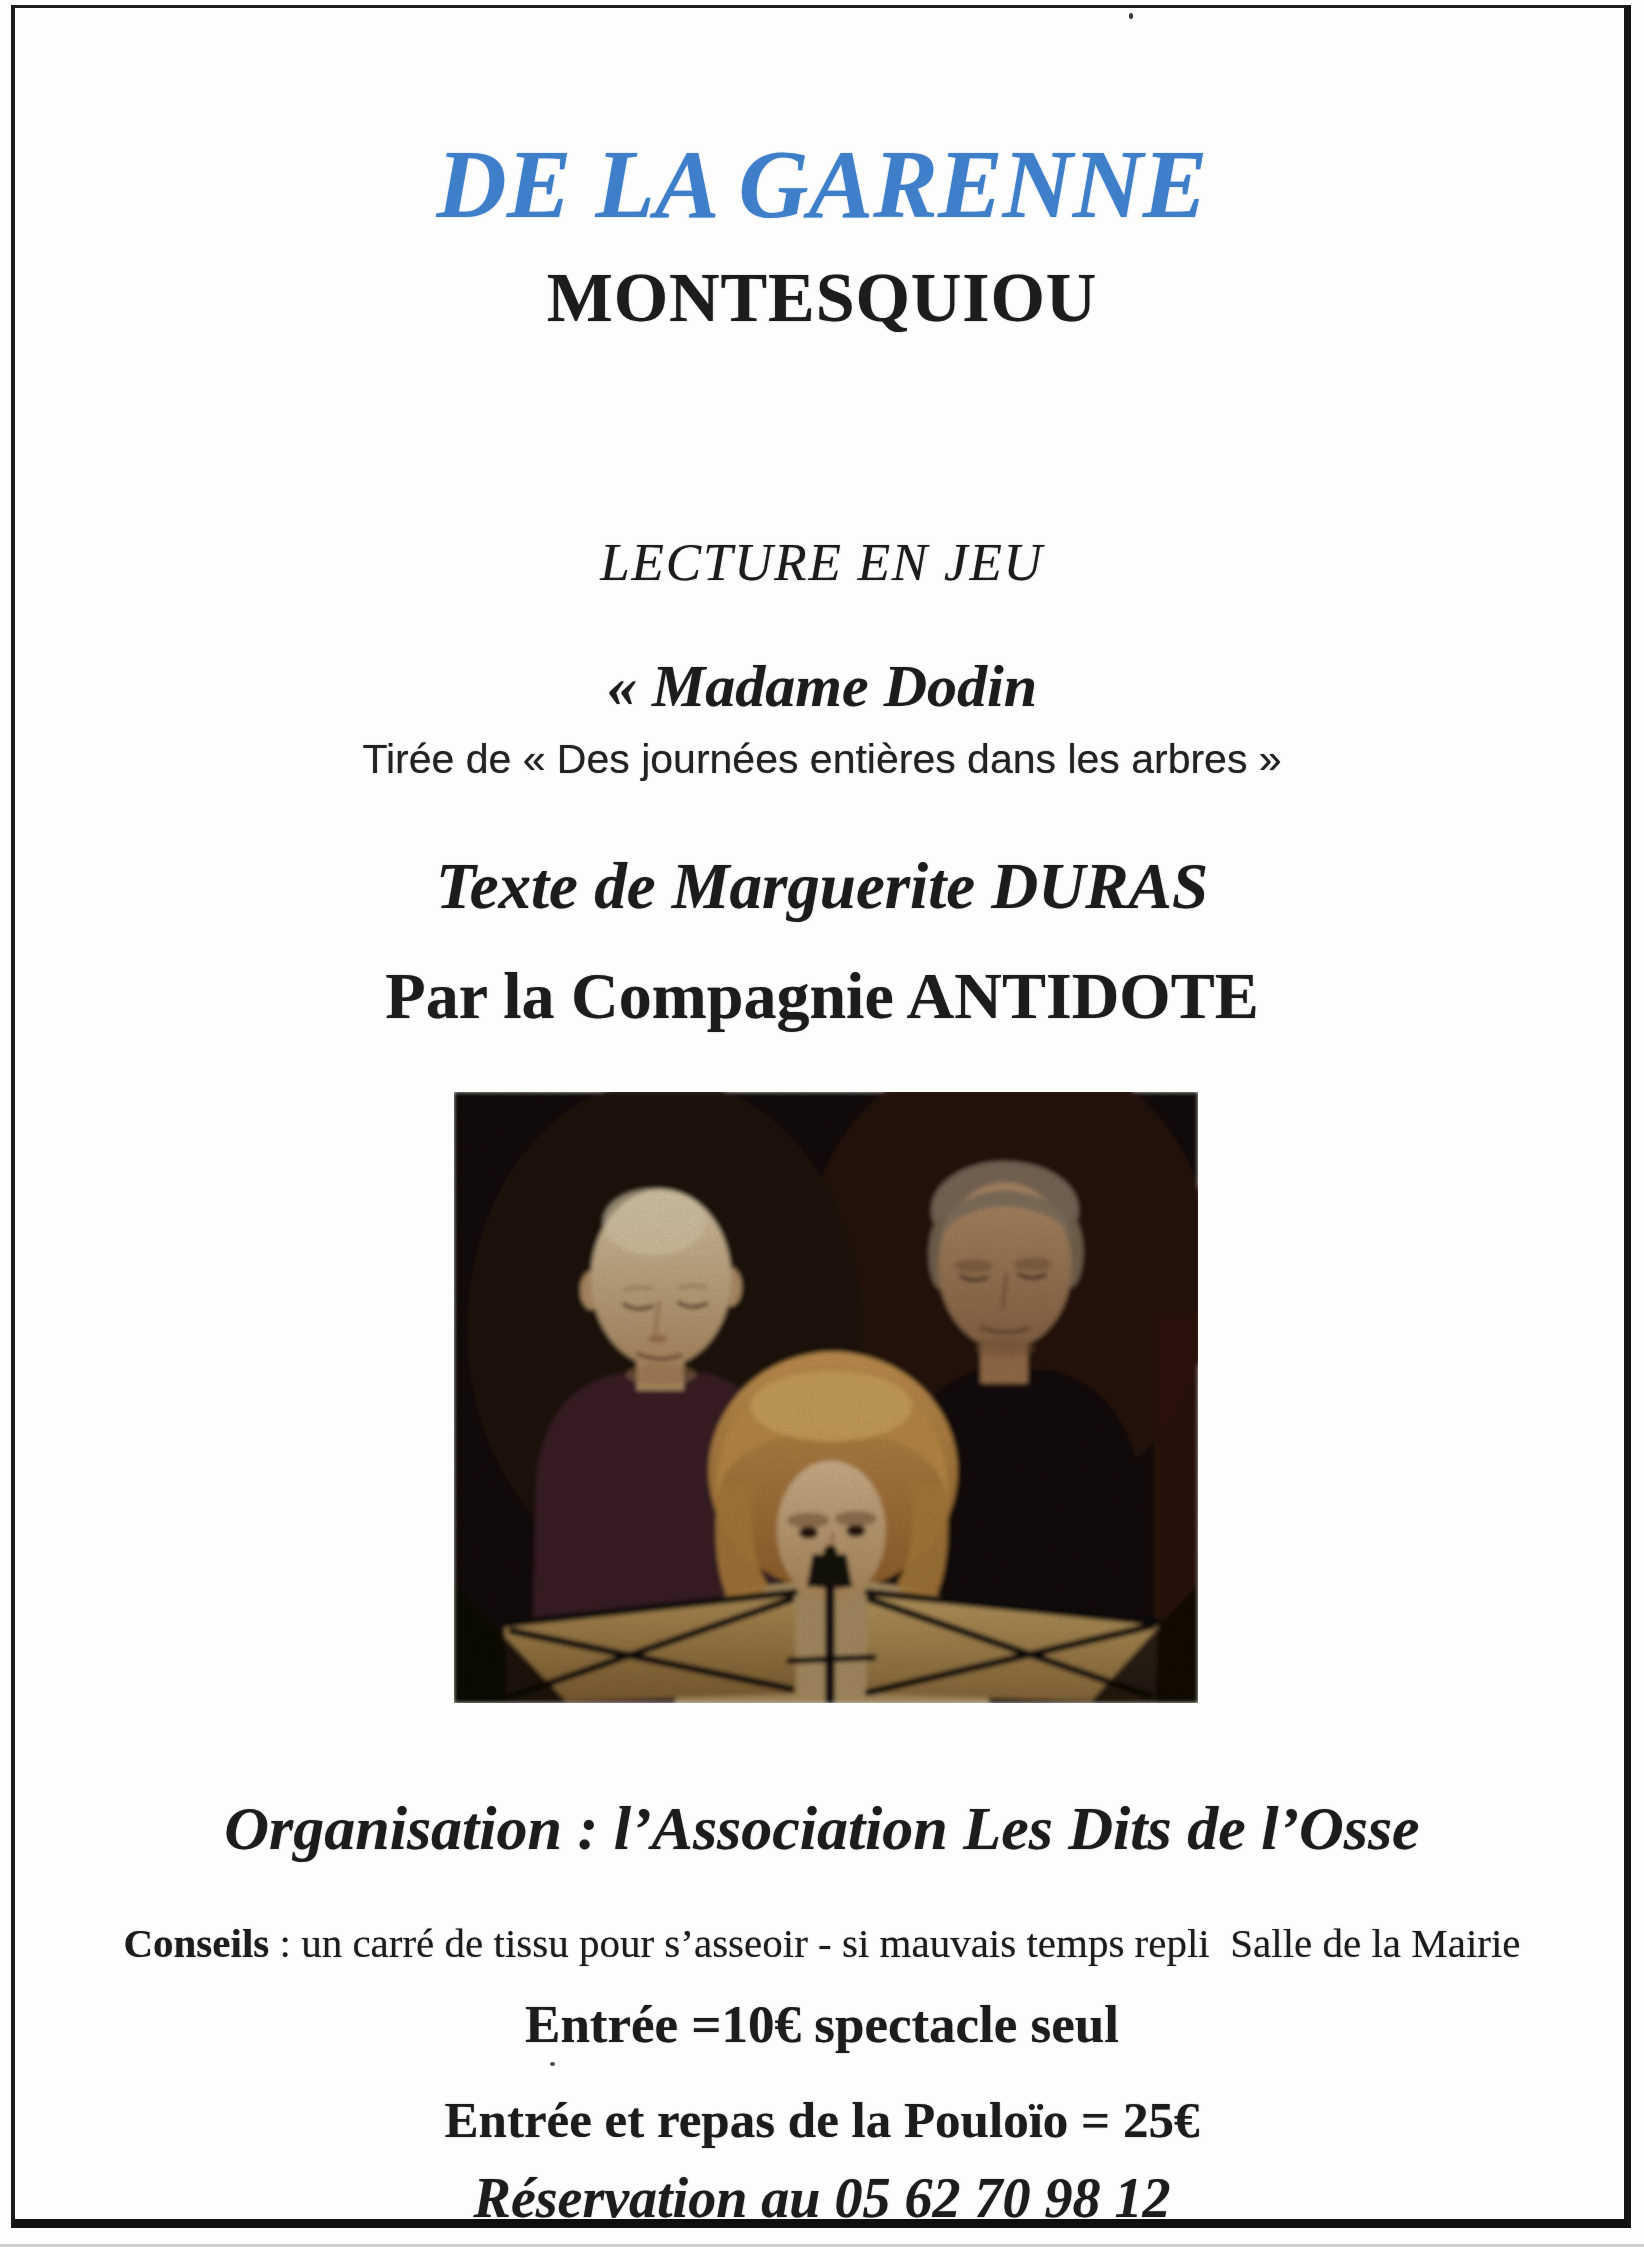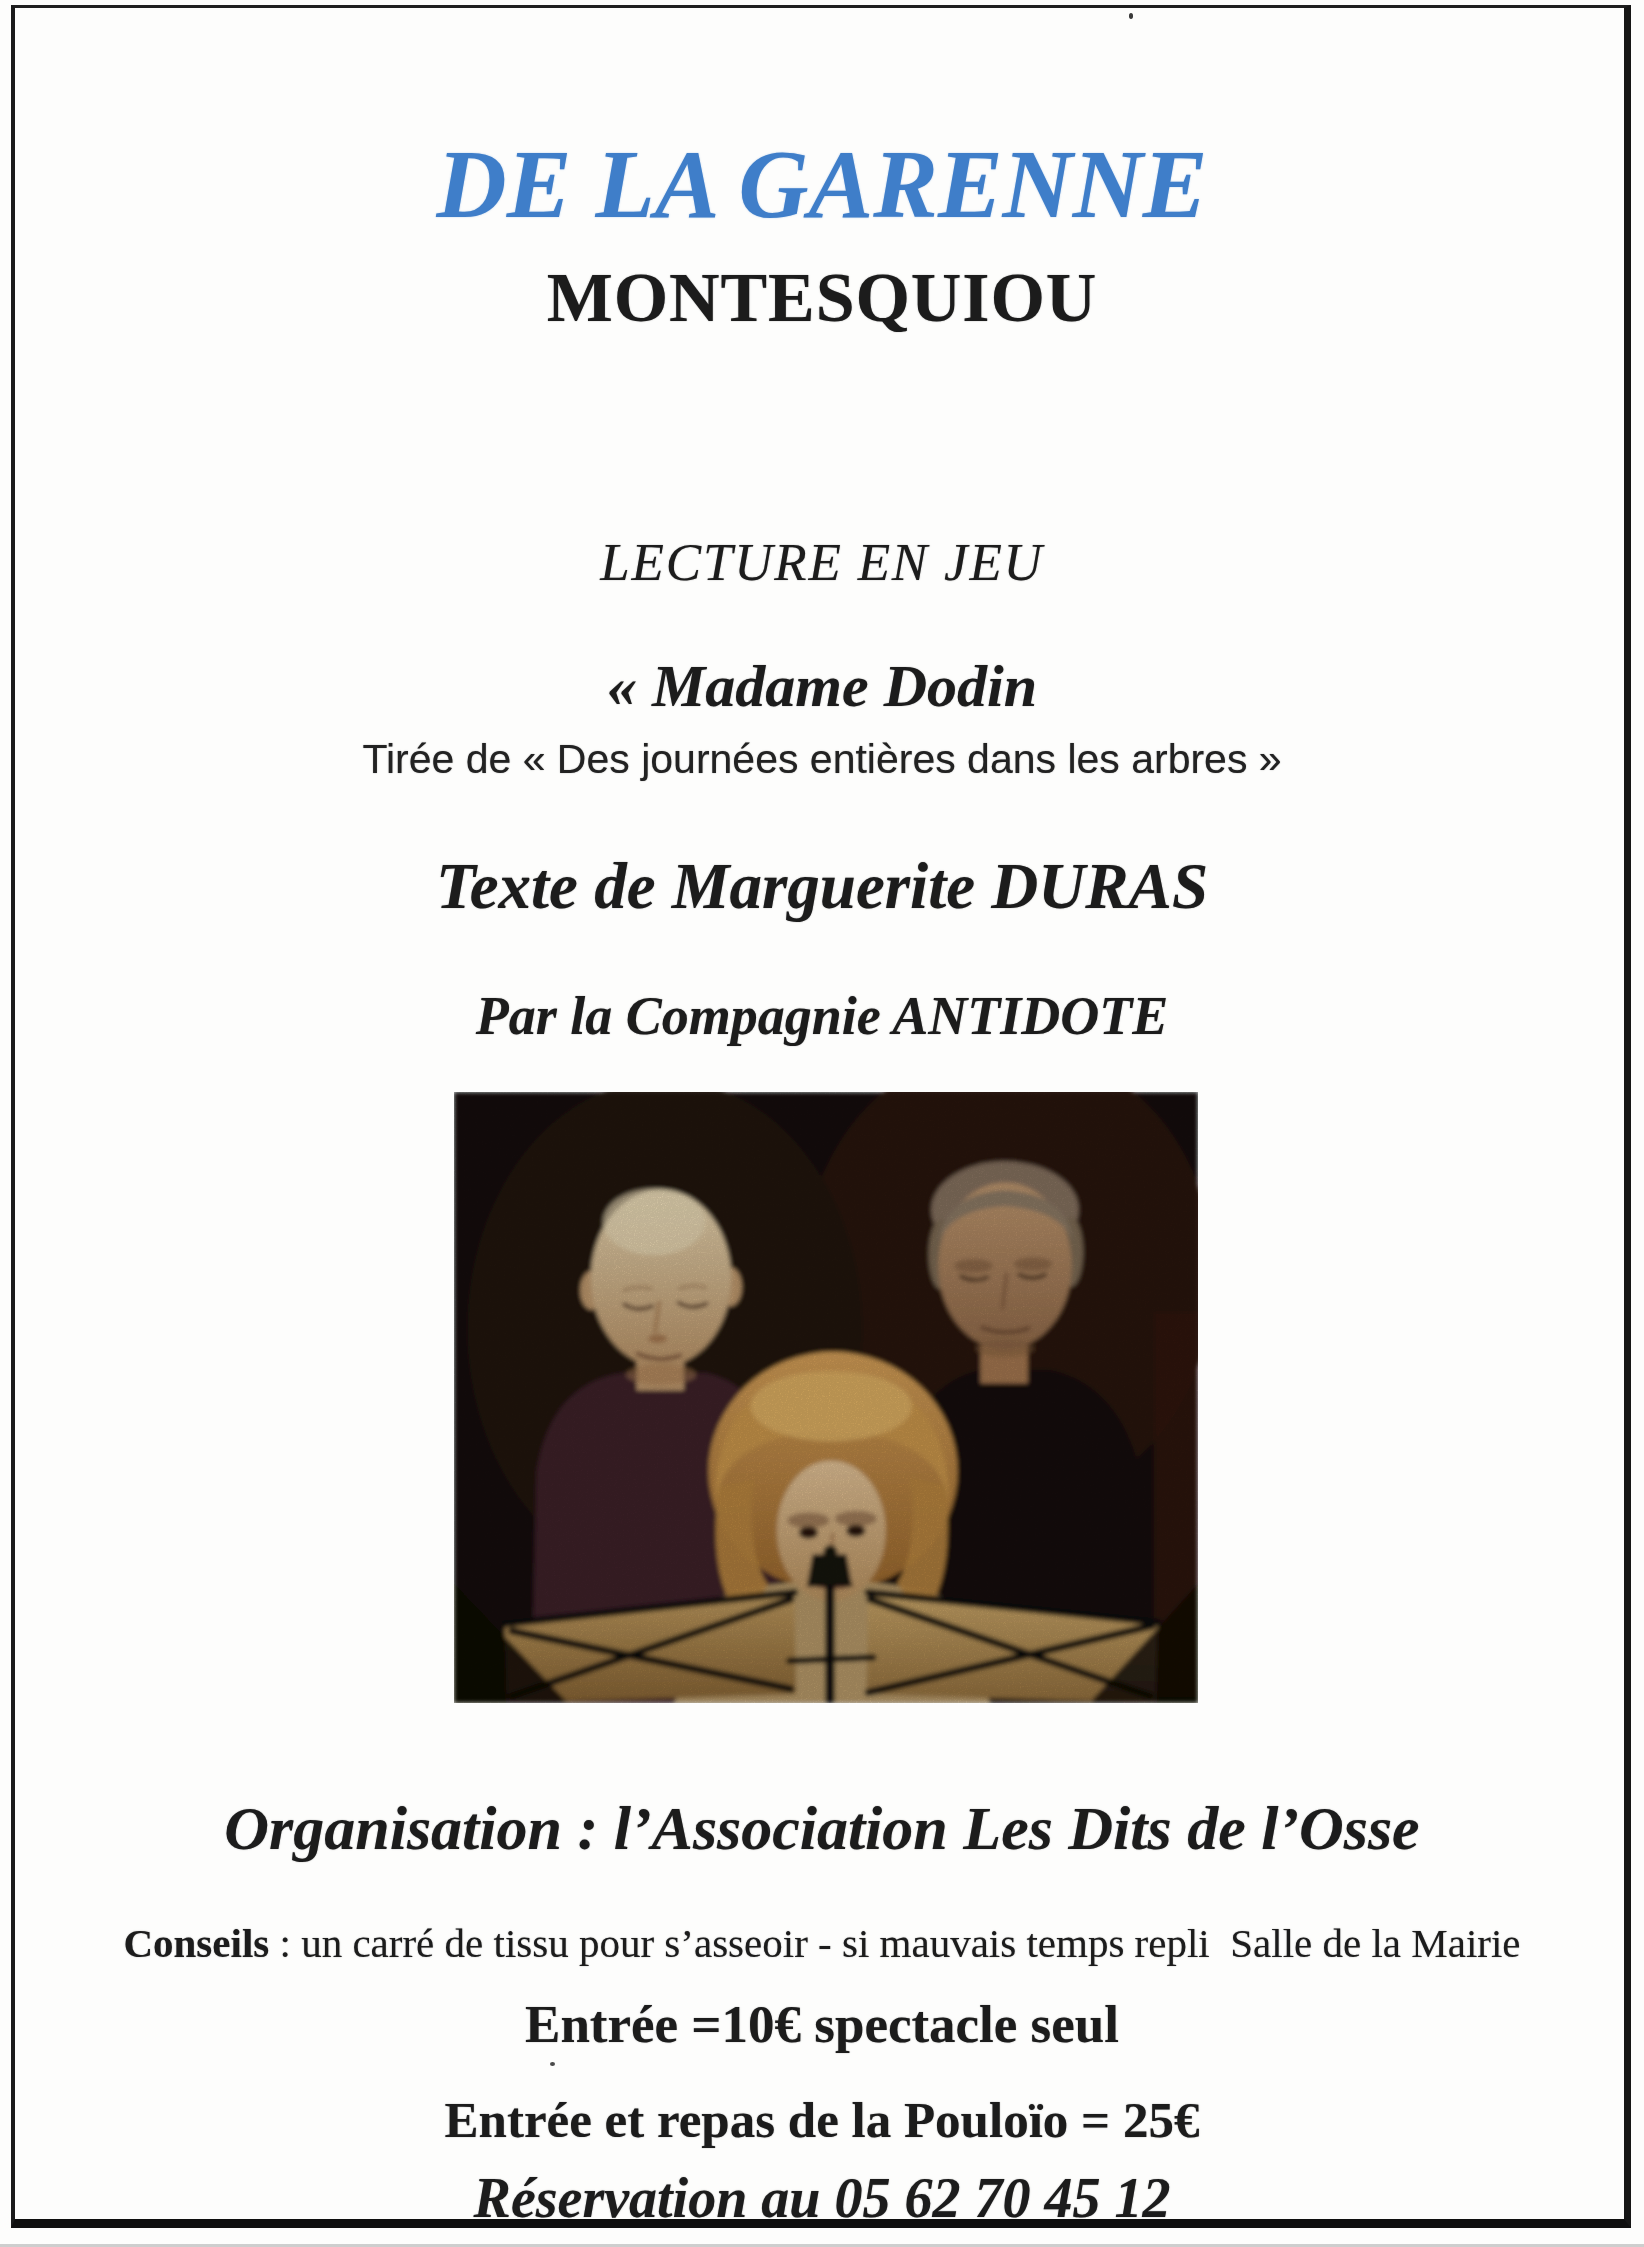--- a/index.html
+++ b/index.html
@@ -43,21 +43,21 @@
   .location{top:263px; font-size:70px; font-weight:bold; letter-spacing:0.9px;}
   .datetime{top:404px; font-size:61px; font-weight:bold;}
   .genre{top:536px; font-size:53px; font-style:italic; letter-spacing:1.8px;}
   .worktitle{top:656px; font-size:60px; font-weight:bold; font-style:italic;}
   .worksource{
     top:739px; font-size:41px;
     font-family:"Liberation Sans","DejaVu Sans",sans-serif;
     color:#222;
   }
   .author{top:854px; font-size:65px; font-weight:bold; font-style:italic;}
-  .company{top:989px; font-size:54px; font-weight:bold;font-style:italic;}
+  .company{top:963px; font-size:66px; font-weight:bold;}
   .organisation{top:1797px; font-size:62px; font-weight:bold; font-style:italic;}
   .advice{top:1923px; font-size:41px;}
   .advice .lbl{font-weight:bold;}
   .price1{top:1998px; font-size:53px; font-weight:bold;}
   .price2{top:2095px; font-size:51px; font-weight:bold;}
   .reservation{top:2170px; font-size:56px; font-weight:bold; font-style:italic;}
   .photo{
     position:absolute; left:454px; top:1092px;
     width:744px; height:611px;
   }
@@ -198,19 +198,19 @@
       <rect width="848" height="696" filter="url(#grain)" opacity="0.2"></rect>
     </svg>
   </div>
 
   <div class="line organisation">Organisation : l’Association Les Dits de l’Osse</div>
 
   <div class="line advice"><span class="lbl">Conseils</span><span> : un carré de tissu pour s’asseoir - si mauvais temps repli  Salle de la Mairie</span></div>
 
   <div class="line price1">Entrée =10€ spectacle seul</div>
   <div class="line price2">Entrée et repas de la Pouloïo = 25€</div>
-  <div class="line reservation">Réservation au 05 62 70 45 12</div>
+  <div class="line reservation">Réservation au 05 62 70 98 12</div>
 
   <div class="speck s1"></div>
   <div class="speck s2"></div>
   <div class="scan-edge"></div>
 </div>
 
 
 </body></html>

